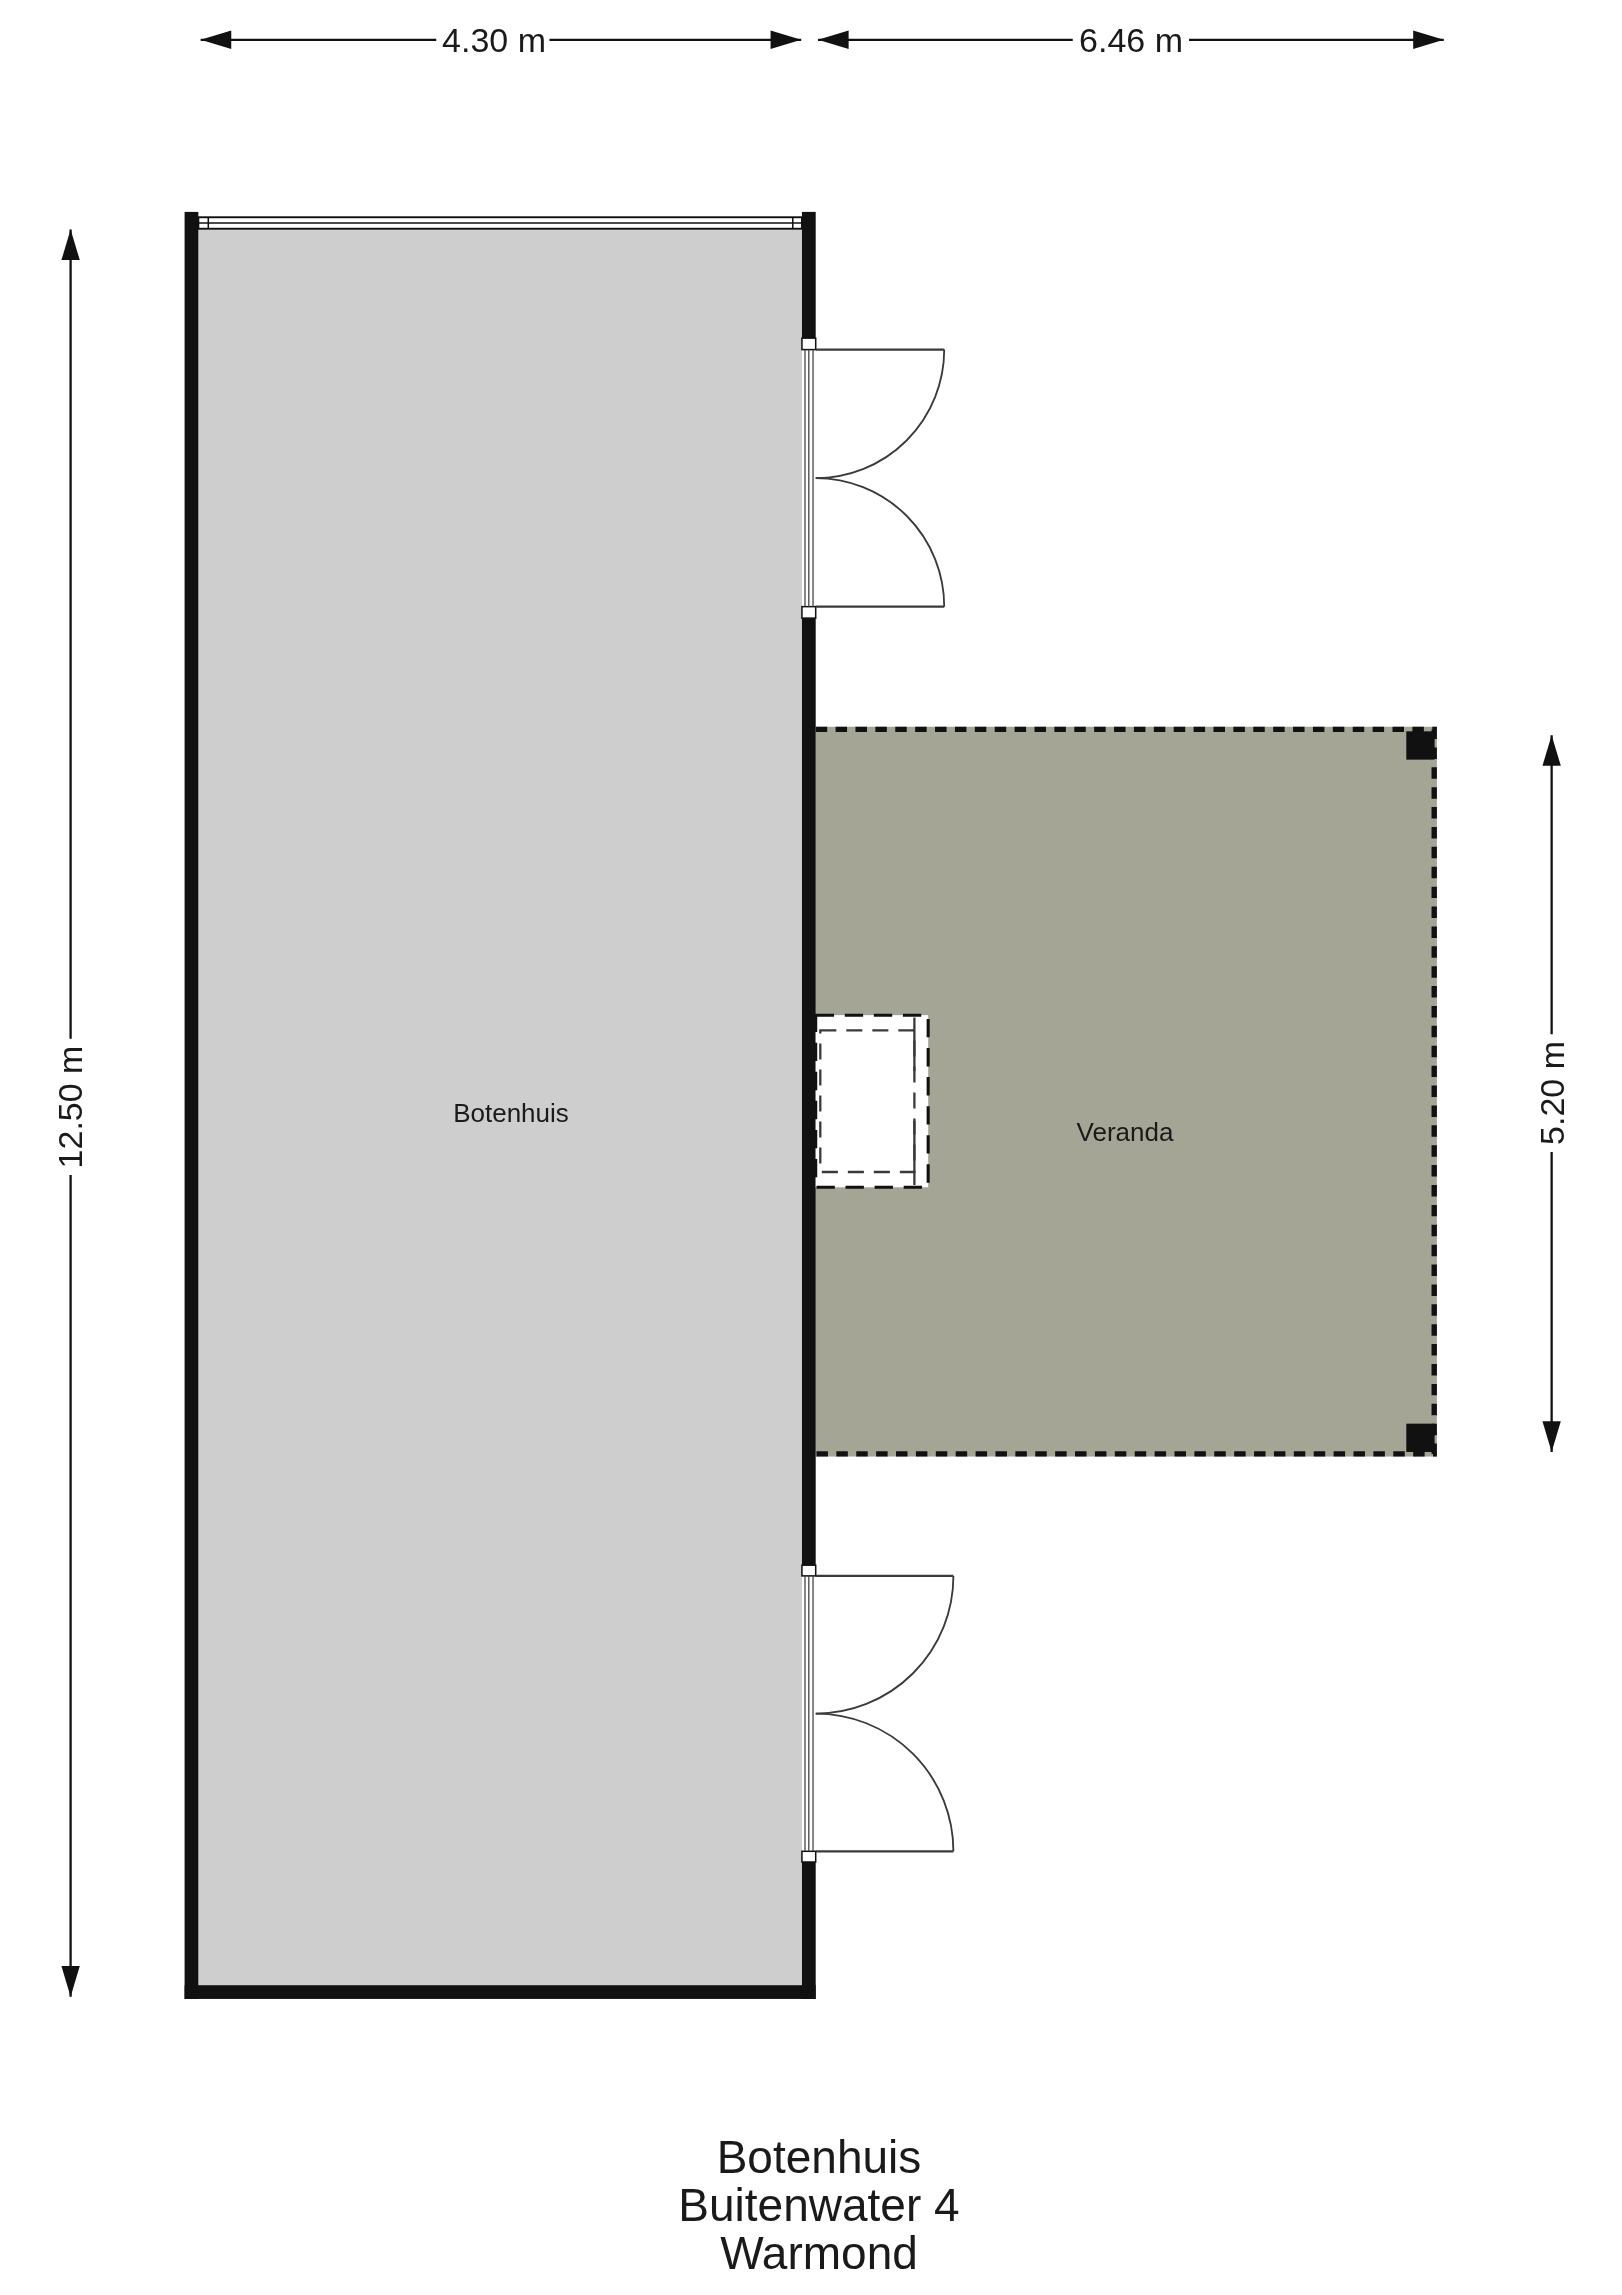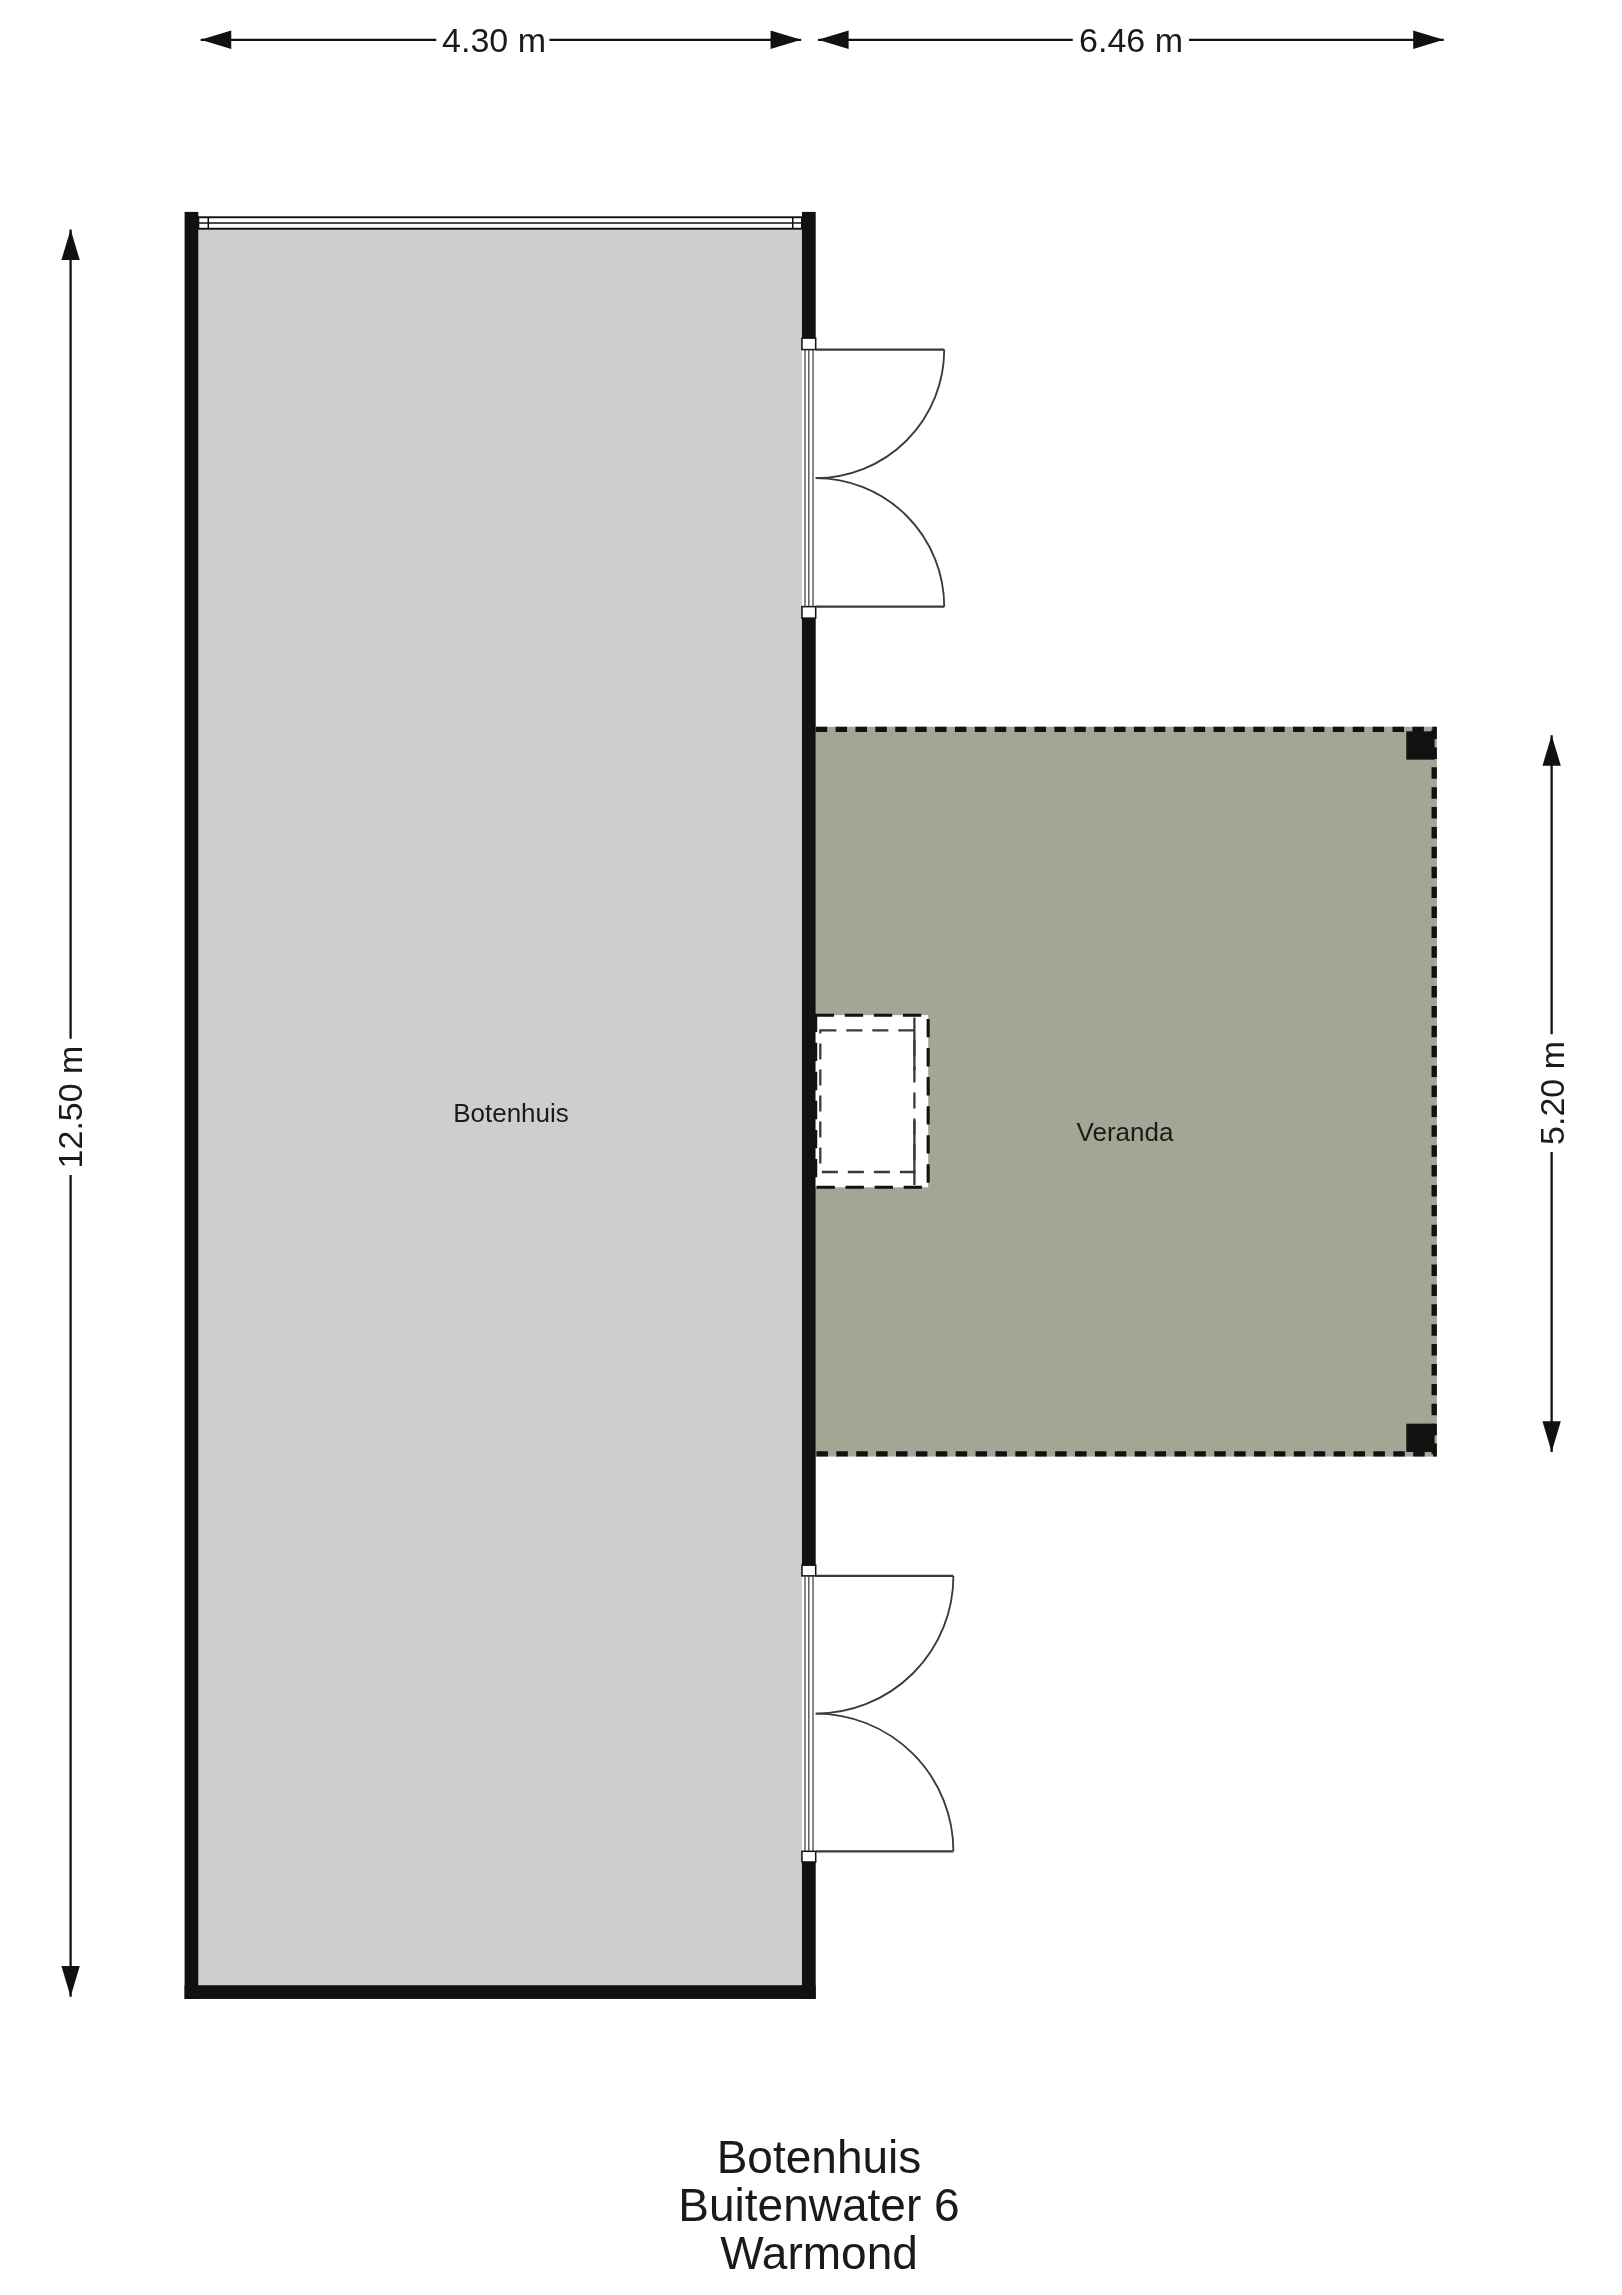--- a/index.html
+++ b/index.html
@@ -136,18 +136,18 @@
   <div class="dim-label vertical" style="left:70px;top:1107px;">12.50 m</div>
 
   <div class="dim-label vertical" style="left:1552px;top:1093px;">5.20 m</div>
 
   <div class="room-label" style="left:511px;top:1113px;">Botenhuis</div>
 
   <div class="room-label" style="left:1125px;top:1132px;">Veranda</div>
 
   <div class="title-block">
     <div>Botenhuis</div>
-    <div>Buitenwater 6</div>
+    <div>Buitenwater 4</div>
     <div>Warmond</div>
   </div>
 
 </div>
 
 
 </body></html>

